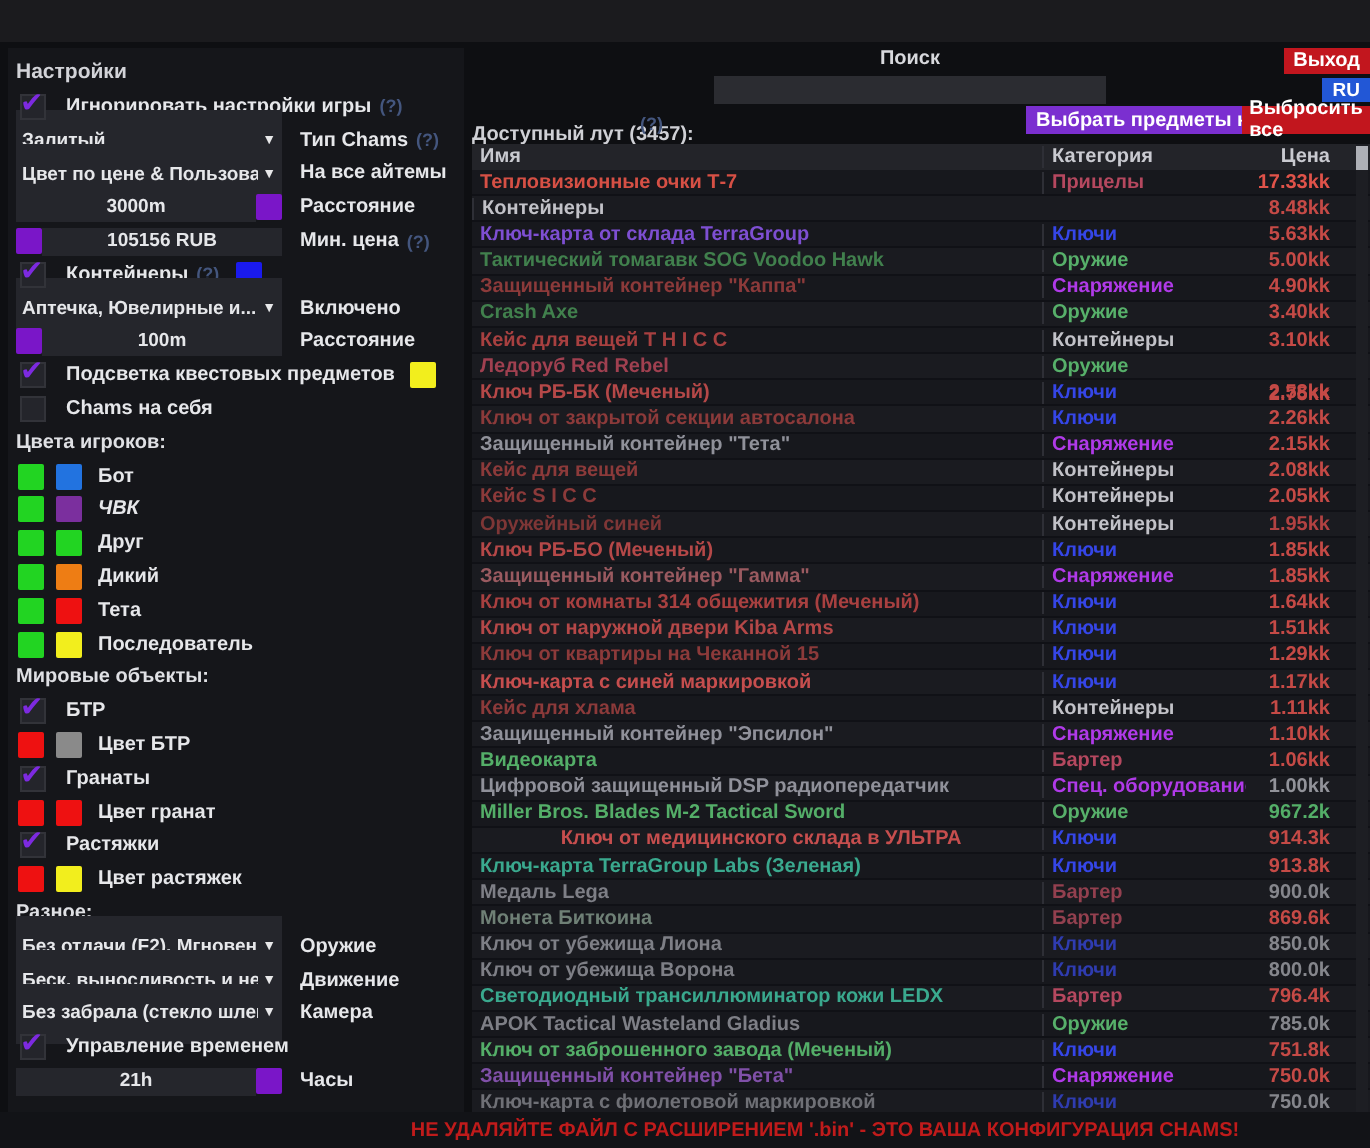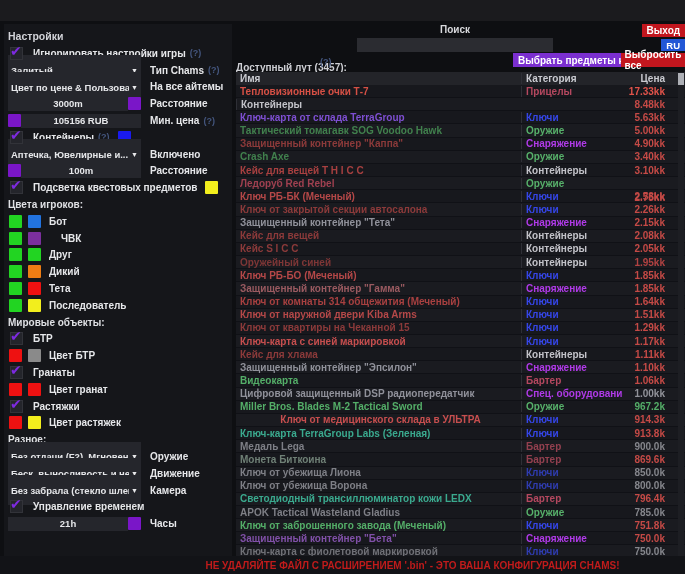--- a/index.html
+++ b/index.html
@@ -124,31 +124,35 @@
         <span class="slabel lab-at">Расстояние</span>
       </div>
       <div class="srow">
         <span class="cb">
           <span class="mark">✔</span>
         </span>
         <span class="slabel" style="margin-left: 10px;">Подсветка квестовых предметов</span>
         <span class="chip" style="background: rgb(242, 238, 29); margin-left: 8px;"></span>
       </div>
       <div class="srow">
+        <span class="cb"></span>
+        <span class="slabel" style="margin-left: 10px;">Chams на себя</span>
+      </div>
+      <div class="srow">
         <span class="shead">Цвета игроков:</span>
       </div>
       <div class="srow">
         <span class="chip" style="background: rgb(34, 212, 34); margin-left: 1px;"></span>
         <span class="chip" style="background: rgb(34, 115, 224); margin-left: 6px;"></span>
         <span class="slabel" style="margin-left: 8px;">Бот</span>
       </div>
       <div class="srow">
         <span class="chip" style="background: rgb(34, 212, 34); margin-left: 1px;"></span>
         <span class="chip" style="background: rgb(123, 47, 158); margin-left: 6px;"></span>
-        <span class="slabel" style="margin-left: 20px;">ЧВК</span>
+        <span class="slabel" style="margin-left: 8px; font-style: italic;">ЧВК</span>
       </div>
       <div class="srow">
         <span class="chip" style="background: rgb(34, 212, 34); margin-left: 1px;"></span>
         <span class="chip" style="background: rgb(34, 212, 34); margin-left: 6px;"></span>
         <span class="slabel" style="margin-left: 8px;">Друг</span>
       </div>
       <div class="srow">
         <span class="chip" style="background: rgb(34, 212, 34); margin-left: 1px;"></span>
         <span class="chip" style="background: rgb(238, 125, 20); margin-left: 6px;"></span>
         <span class="slabel" style="margin-left: 8px;">Дикий</span>

